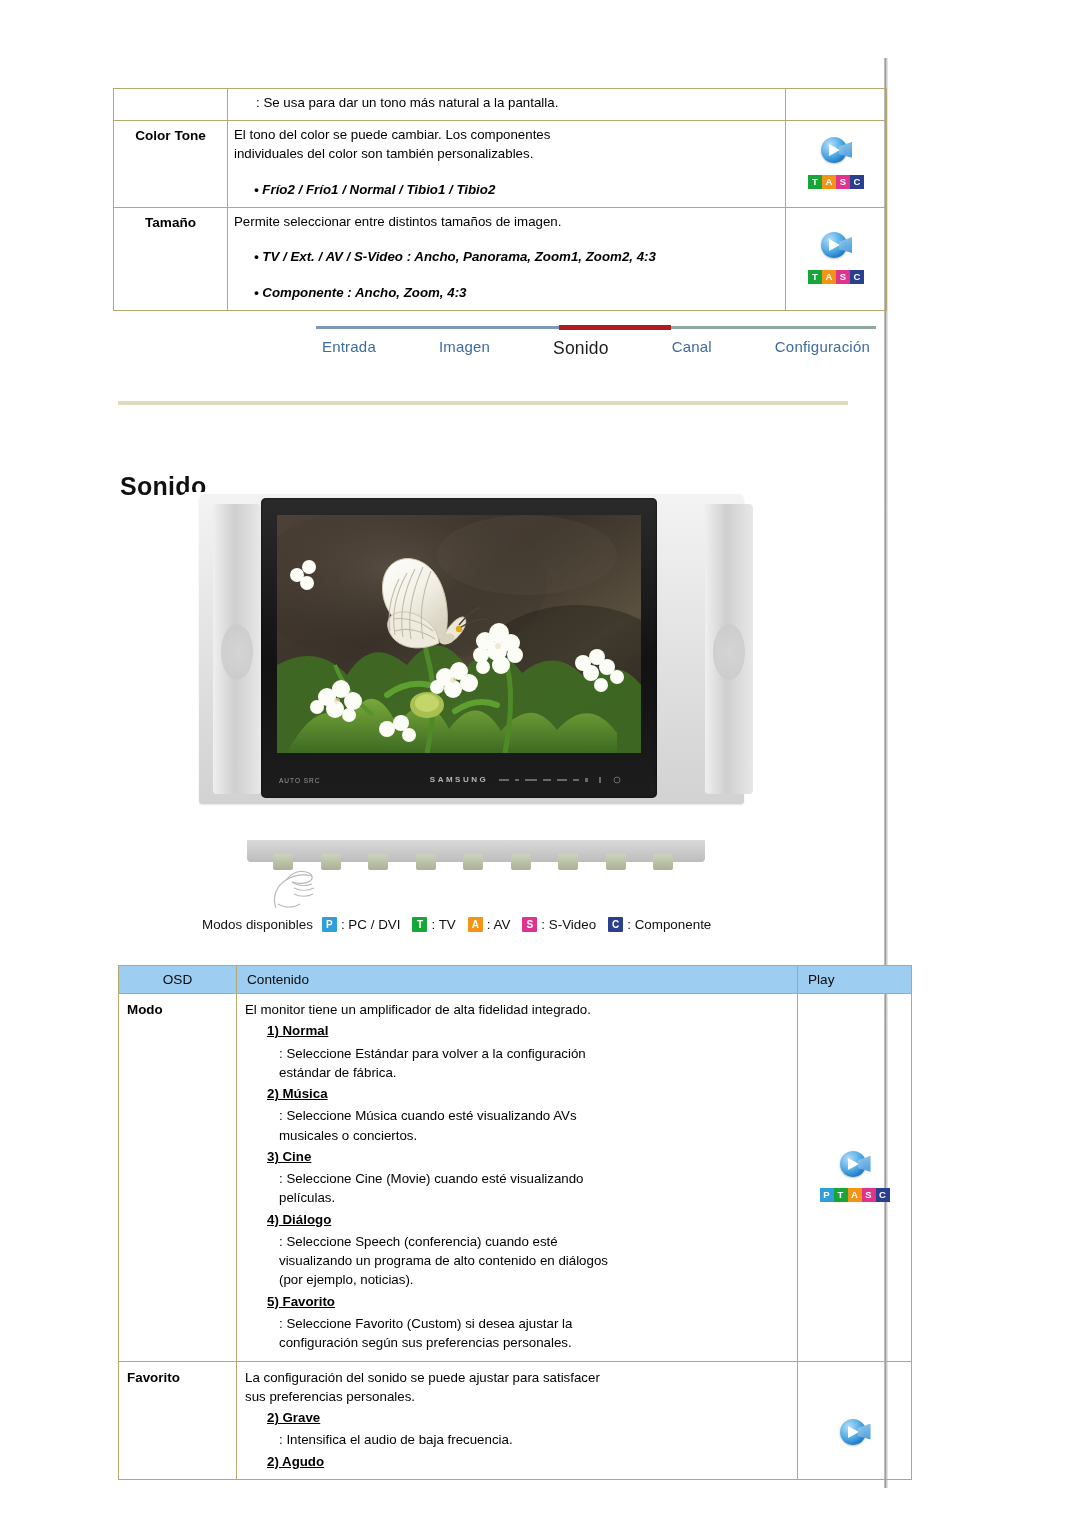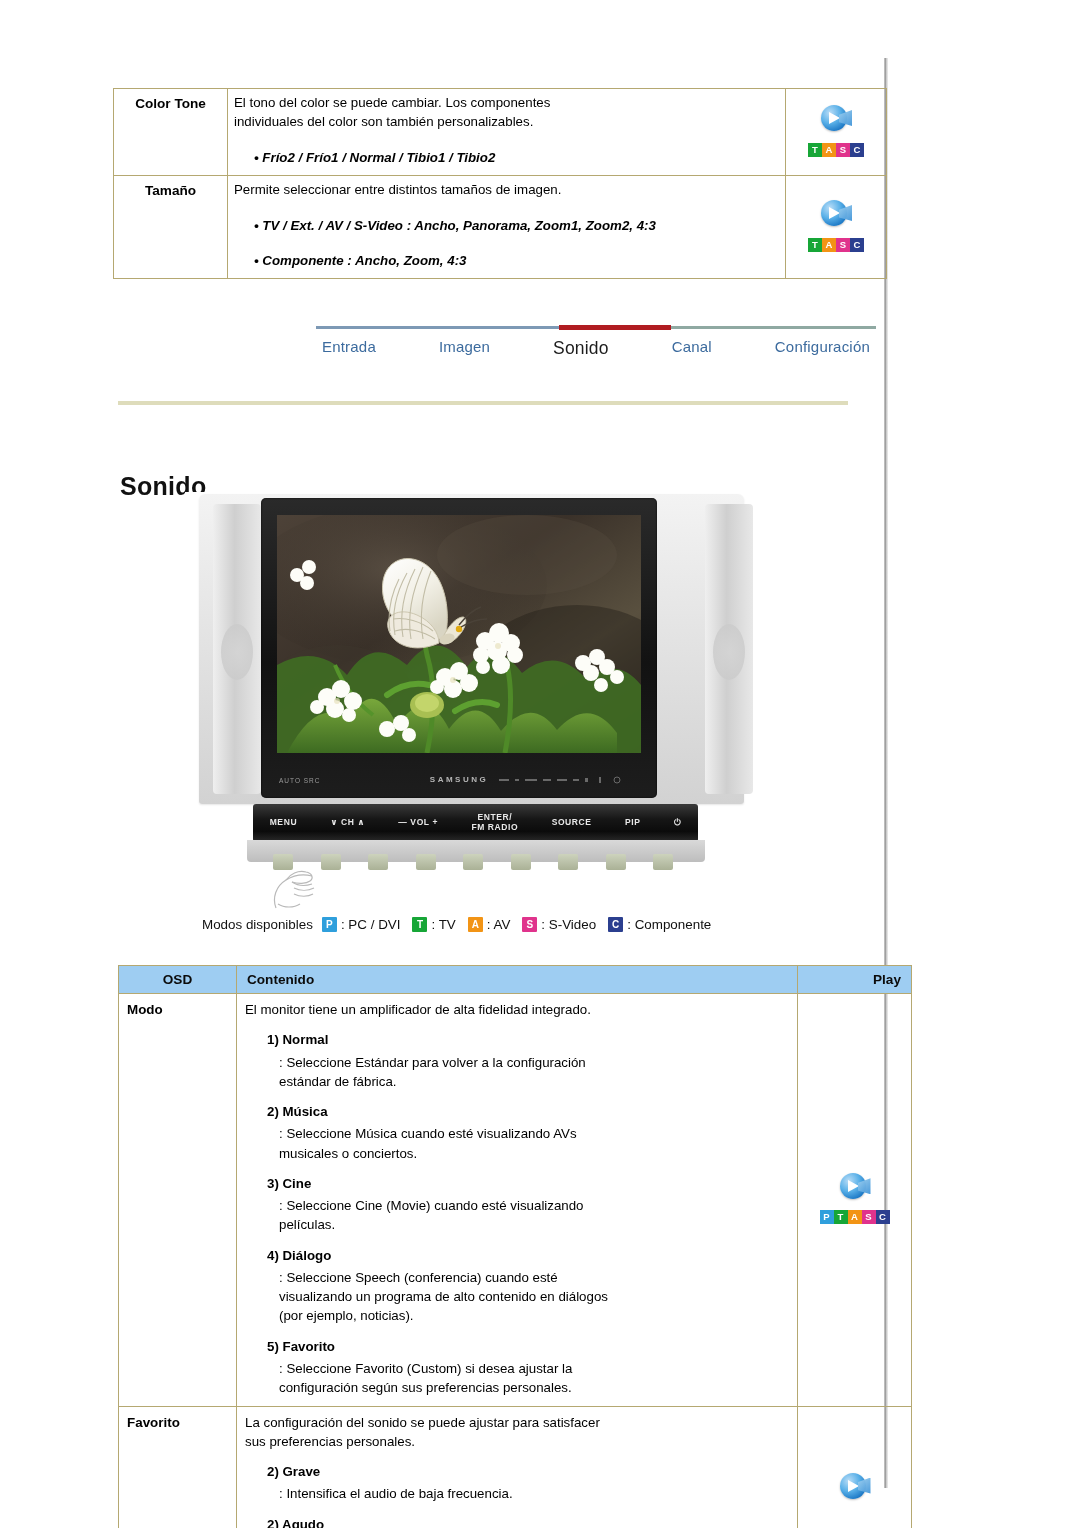--- a/index.html
+++ b/index.html
@@ -184,35 +184,35 @@
   }
 
   
   .osd-table{
     position:absolute; left:118px; top:965px; width:730px;
     border-collapse:collapse; table-layout:fixed;
   }
   .osd-table th{
     background:#9ecdf2;
     border:1px solid #b5a871;
-    font-size:13.6px; font-weight:bold;
+    font-size:13.6px; font-weight:normal;
     padding:6px 10px; text-align:left; color:#0b0b0b;
   }
   .osd-table th.h-osd{ width:97px; text-align:center;}
   .osd-table th.h-content{ width:540px; }
-  .osd-table th.h-play{ width:93px; text-align:right;}
+  .osd-table th.h-play{ width:93px; text-align:left;}
   .osd-table td{
     border:1px solid #b5a871;
     vertical-align:top;
     font-size:13.3px; line-height:1.45;
     padding:6px 8px 8px 8px; color:#000;
   }
   .osd-table td.c-osd{ text-align:left; font-weight:bold; font-size:13.4px;}
   .osd-table td.c-play{ text-align:center; vertical-align:middle;}
-  .sub-h{ font-weight:bold; padding-left:22px; margin-top:11px;}
+  .sub-h{ font-weight:bold; padding-left:22px; margin-top:2px;text-decoration:underline;}
   .sub-b{ padding-left:34px; margin-top:3px;}
   .sub-b2{ padding-left:34px;}
 
   
   .play-icon{ display:inline-block; width:34px; height:30px; position:relative;}
   .play-icon .ball{
     position:absolute; left:2px; top:0px; width:26px; height:26px; border-radius:50%;
     background:radial-gradient(circle at 34% 30%,#b9ddf7 0%,#59b0e8 42%,#1a76c4 78%,#0f5795 100%);
     box-shadow:0 1px 2px rgba(0,0,0,.25);
   }
@@ -233,20 +233,27 @@
 </head>
 <body>
 
 <div class="page">
 
   <div class="gutter-line"></div>
 
   <table class="top-table">
     <tbody>
 
+      <tr>
+        <td class="c-label"></td>
+        <td class="c-body">
+          <div class="indent-line">: Se usa para dar un tono más natural a la pantalla.</div>
+        </td>
+        <td class="c-play"></td>
+      </tr>
 
       <tr>
         <td class="c-label">Color Tone</td>
         <td class="c-body">
           <div class="plain">El tono del color se puede cambiar. Los componentes</div>
           <div class="plain">individuales del color son también personalizables.</div>
           <div class="bullet-line">• Frío2 / Frío1 / Normal / Tibio1 / Tibio2</div>
         </td>
         <td class="c-play">
           <div class="play-icon">
@@ -437,32 +444,20 @@
             <rect x="58" y="3" width="10" height="2"></rect>
               <rect x="74" y="3" width="6" height="2"></rect>
             <rect x="86" y="2" width="3" height="4"></rect>
               <rect x="100" y="1" width="2" height="6"></rect>
             <circle cx="118" cy="4" r="3" fill="none" stroke="#c8c8c8" stroke-width="1"></circle>
           </g>
         </svg>
       </div>
     </div>
 
-    <div class="ctrl-bar">
-      <div class="labels">
-        <span>MENU</span>
-        <span>∨  CH  ∧</span>
-        <span>—  VOL  +</span>
-        <span style="white-space:pre;">ENTER/
-FM RADIO</span>
-        <span>SOURCE</span>
-        <span>PIP</span>
-        <span>⏻</span>
-      </div>
-    </div>
     <div class="ctrl-base"></div>
     <div class="pegs">
       <span class="peg"></span>
       <span class="peg"></span>
       <span class="peg"></span>
       <span class="peg"></span>
       <span class="peg"></span>
       <span class="peg"></span>
       <span class="peg"></span>
       <span class="peg"></span>

